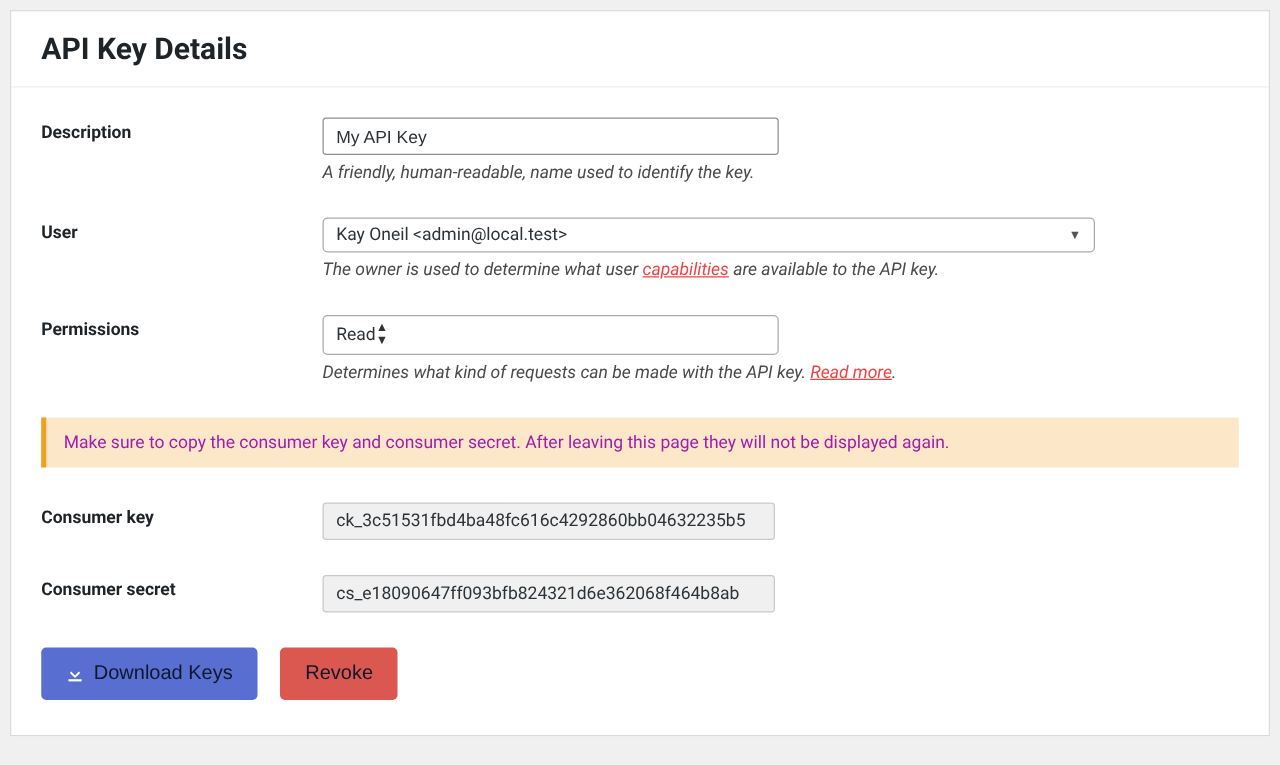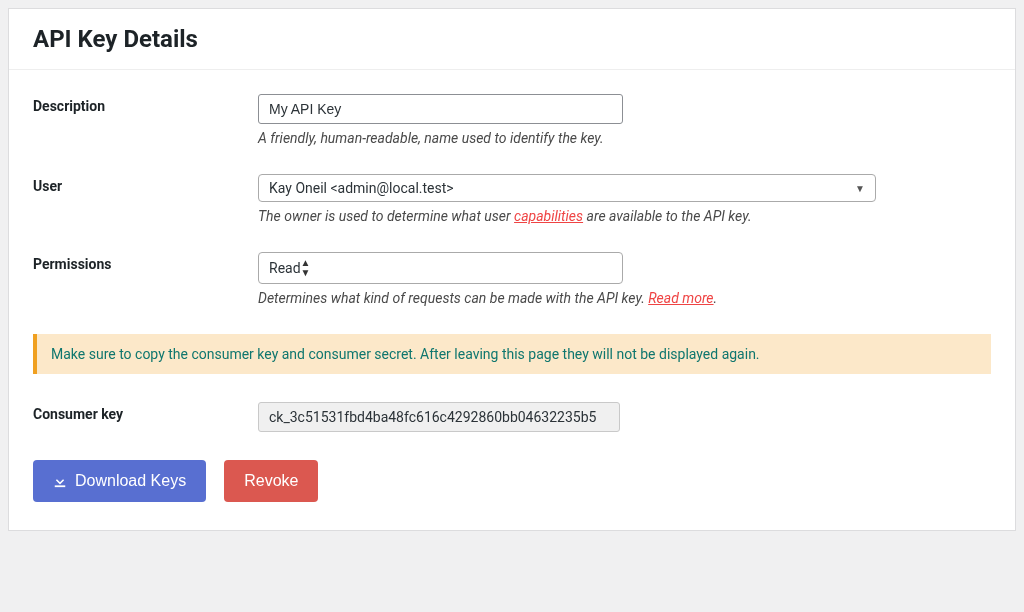--- a/index.html
+++ b/index.html
@@ -93,21 +93,21 @@
     }
     .help a {
       color: #ef4444;
       text-decoration: underline;
     }
     .notice {
       background: #fce8c9;
       border-left: 4px solid #f0a020;
       padding: 12px 14px;
       font-size: 14px;
-      color: #0f766e;
+      color: #a21caf;
       margin-bottom: 28px;
     }
     .readonly-input {
       border: 1px solid #c9c9c9;
       background: #f0f0f0;
       padding: 6px 10px;
       font-size: 14px;
       border-radius: 3px;
       width: 362px;
       color: #2c3338;
@@ -120,21 +120,21 @@
     }
     .btn {
       display: inline-flex;
       align-items: center;
       gap: 8px;
       padding: 12px 20px;
       font-size: 16px;
       border: none;
       border-radius: 4px;
       cursor: pointer;
-      color: #ffffff;
+      color: #0f172a;
     }
     .btn-primary {
       background: #586fd1;
     }
     .btn-danger {
       background: #db5850;
       align-items: flex-end;
     }
     .download-icon {
       width: 14px;
@@ -190,20 +190,26 @@
 
     <div class="notice">Make sure to copy the consumer key and consumer secret. After leaving this page they will not be displayed again.</div>
 
     <div class="form-row">
       <div class="form-label">Consumer key</div>
       <div class="form-field">
         <input type="text" readonly="" class="readonly-input" value="ck_3c51531fbd4ba48fc616c4292860bb04632235b5" style="">
       </div>
     </div>
 
+    <div class="form-row">
+      <div class="form-label">Consumer secret</div>
+      <div class="form-field">
+        <input type="text" readonly="" class="readonly-input" value="cs_e18090647ff093bfb824321d6e362068f464b8ab" style="">
+      </div>
+    </div>
 
     <div class="button-row">
       <button class="btn btn-primary">
         <span class="download-icon">
           <svg viewBox="0 0 16 16" fill="white" xmlns="http://www.w3.org/2000/svg">
             <path d="M8 1v8.5L4.5 6 3.3 7.2 8 11.9l4.7-4.7L11.5 6 8 9.5V1z"></path>
             <rect x="2" y="13" width="12" height="2"></rect>
           </svg>
         </span>
         <span>Download Keys</span>

